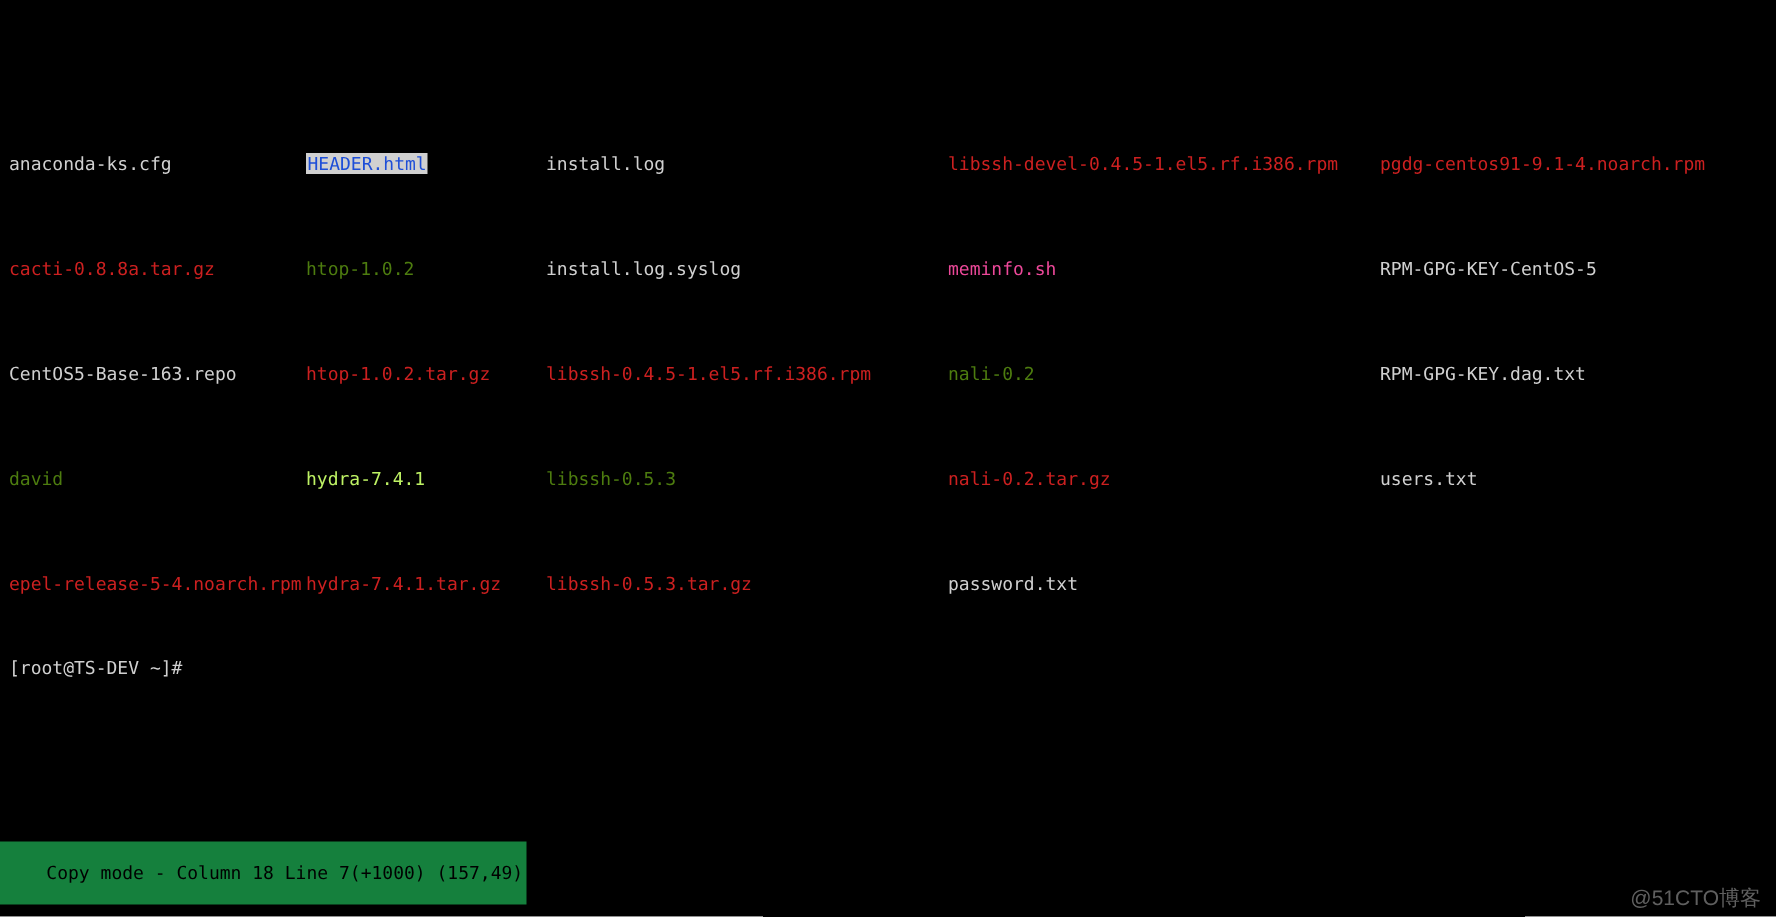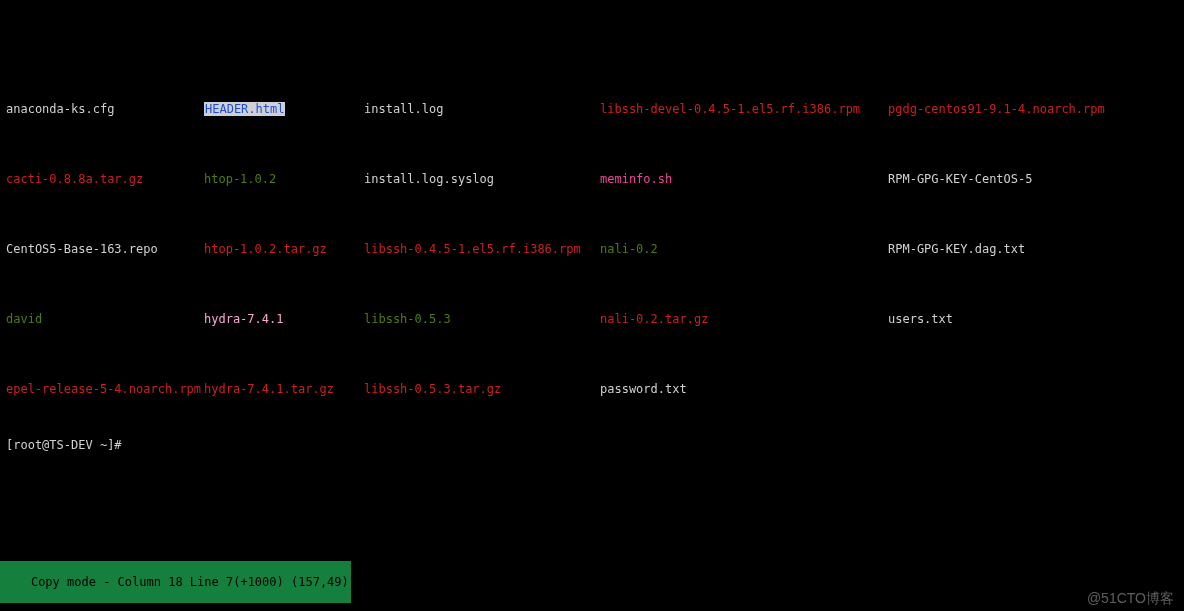--- a/index.html
+++ b/index.html
@@ -21,27 +21,27 @@
     color: #d0d0d0;
     white-space: pre;
   }
   .line {
     display: flex;
     flex-direction: row;
   }
   .w1 { width: 198px; display:inline-block; }
   .w2 { width: 160px; display:inline-block; }
   .w3 { width: 236px; display:inline-block; }
-  .w4 { width: 288px; display:inline-block; }
+  .w4 { width: 288px; display:inline-block;margin-left:32px; }
   .w5 { display:inline-block; }
   .c-white  { color: #d0d0d0; }
   .c-red    { color: #cc2020; }
   .c-blue   { color: #4d7c0f; }
   .c-green  { color: #ec4899; }
-  .c-cyan   { color: #f9a8d4; margin-top: 16px; }
+  .c-cyan   { color: #bef264; margin-top: 16px; }
   .hl {
     background: #d0d0d0;
     color: #1d4ed8;
     padding: 0 1px;
   }
   .statusbar {
     position: absolute;
     left: 0;
     bottom: 8px;
     background: #15803d;

